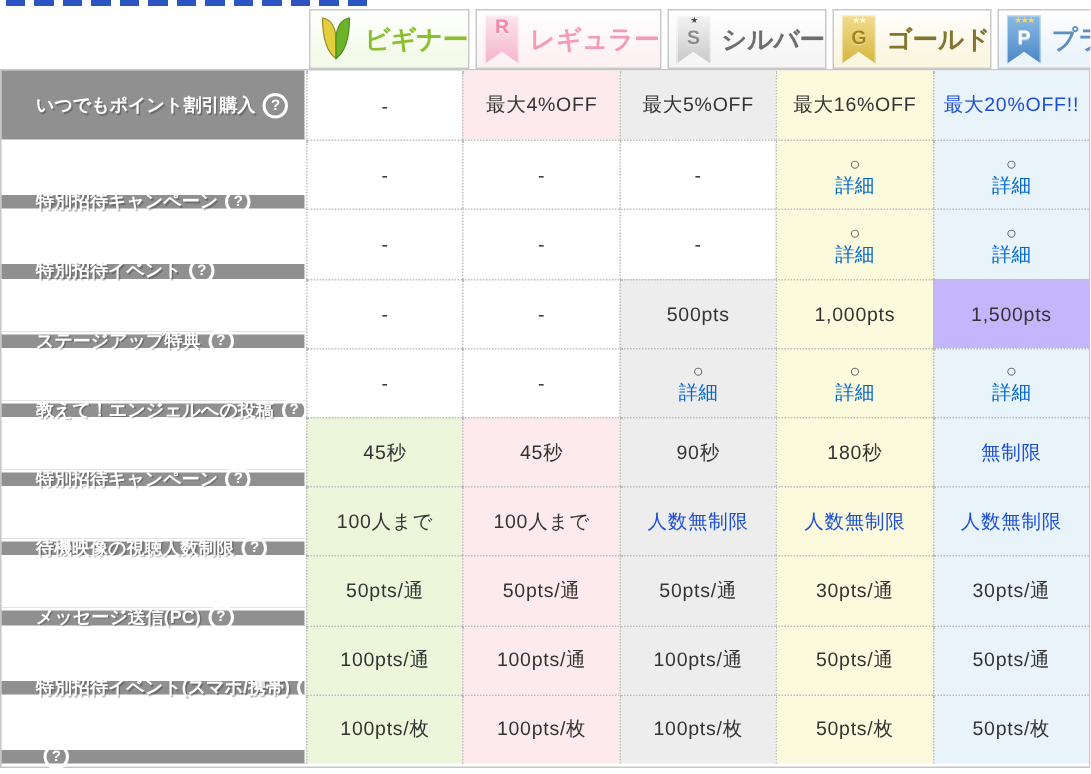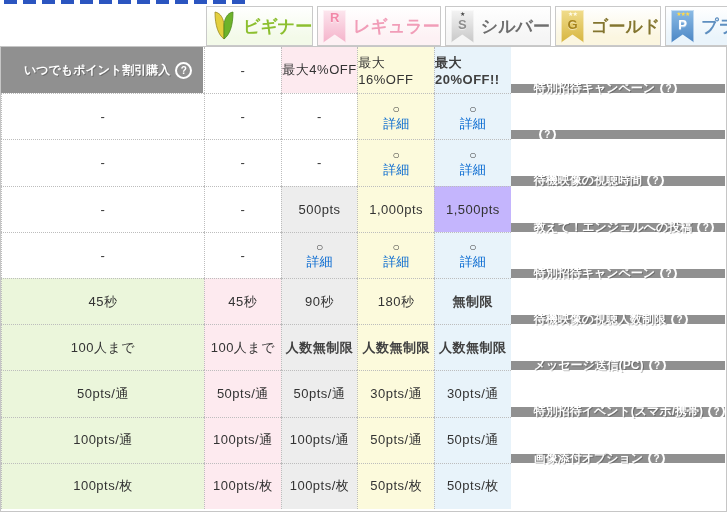--- a/index.html
+++ b/index.html
@@ -33,21 +33,21 @@
     border-right:1px solid #ffffff;box-sizing:border-box;}
   .row-label.bt{border-top:2px solid #ffffff;margin-top:35px;}
   .row-label-text{text-shadow:1px 1px 0 rgba(0,0,0,.25);}
   .help-icon{display:inline-flex;align-items:center;justify-content:center;
     width:13px;height:13px;border:2px solid #ffffff;border-radius:50%;
     font-size:10px;font-weight:bold;color:#ffffff;margin-left:5px;flex:0 0 auto;cursor:pointer;}
   .cell{display:flex;flex-direction:column;align-items:center;justify-content:center;
     border-left:1px dotted #bdbdbd;box-sizing:border-box;font-size:13px;color:#333;}
   .cell.bt{border-top:1px dotted #bdbdbd;}
   .val{letter-spacing:.5px;}
-  .val.emph{color:#404040;font-weight:bold;}
+  .val.emph{color:#1d4ed8;font-weight:normal;}
   .circle{font-size:12px;color:#444;line-height:14px;}
   .detail-link{font-size:13px;color:#0066d0;line-height:16px;cursor:pointer;text-decoration:none;}
 </style>
 </head>
 <body>
 
 <div id="app">
   <div class="clipped-title"></div>
   <div class="tier-header-row">
       <div class="tier-box" style="--hbg: #f3fae9;">
@@ -92,20 +92,23 @@
       <div class="row-label">
         <span class="row-label-text">いつでもポイント割引購入</span>
         <span class="help-icon">?</span>
       </div>
       <div class="cell">
         <span class="val">-</span>
       </div>
       <div class="cell" style="background: rgb(253, 234, 239);">
         <span class="val">最大4%OFF</span>
       </div>
+      <div class="cell" style="background: rgb(237, 237, 237);">
+        <span class="val">最大5%OFF</span>
+      </div>
       <div class="cell" style="background: rgb(252, 250, 220);">
         <span class="val">最大16%OFF</span>
       </div>
       <div class="cell" style="background: rgb(232, 243, 250);">
         <span class="val emph">最大20%OFF!!</span>
       </div>
       <div class="row-label bt">
         <span class="row-label-text">特別招待キャンペーン</span>
         <span class="help-icon">?</span>
       </div>
@@ -120,41 +123,42 @@
       </div>
       <div class="cell bt" style="background: rgb(252, 250, 220);">
         <span class="circle">○</span>
         <a class="detail-link">詳細</a>
       </div>
       <div class="cell bt" style="background: rgb(232, 243, 250);">
         <span class="circle">○</span>
         <a class="detail-link">詳細</a>
       </div>
       <div class="row-label bt">
-        <span class="help-icon">?</span>
-      </div>
-      <div class="cell bt">
-        <span class="val">-</span>
-      </div>
-      <div class="cell bt">
-        <span class="val">-</span>
-      </div>
-      <div class="cell bt">
-        <span class="val">-</span>
-      </div>
-      <div class="cell bt" style="background: rgb(252, 250, 220);">
-        <span class="circle">○</span>
-        <a class="detail-link">詳細</a>
-      </div>
-      <div class="cell bt" style="background: rgb(232, 243, 250);">
-        <span class="circle">○</span>
-        <a class="detail-link">詳細</a>
-      </div>
-      <div class="row-label bt">
-        <span class="row-label-text">待機映像の視聴時間</span>
+        <span class="row-label-text">特別招待イベント</span>
+        <span class="help-icon">?</span>
+      </div>
+      <div class="cell bt">
+        <span class="val">-</span>
+      </div>
+      <div class="cell bt">
+        <span class="val">-</span>
+      </div>
+      <div class="cell bt">
+        <span class="val">-</span>
+      </div>
+      <div class="cell bt" style="background: rgb(252, 250, 220);">
+        <span class="circle">○</span>
+        <a class="detail-link">詳細</a>
+      </div>
+      <div class="cell bt" style="background: rgb(232, 243, 250);">
+        <span class="circle">○</span>
+        <a class="detail-link">詳細</a>
+      </div>
+      <div class="row-label bt">
+        <span class="row-label-text">ステージアップ特典</span>
         <span class="help-icon">?</span>
       </div>
       <div class="cell bt">
         <span class="val">-</span>
       </div>
       <div class="cell bt">
         <span class="val">-</span>
       </div>
       <div class="cell bt" style="background: rgb(237, 237, 237);">
         <span class="val">500pts</span>
@@ -257,21 +261,20 @@
       <div class="cell bt" style="background: rgb(237, 237, 237);">
         <span class="val">100pts/通</span>
       </div>
       <div class="cell bt" style="background: rgb(252, 250, 220);">
         <span class="val">50pts/通</span>
       </div>
       <div class="cell bt" style="background: rgb(232, 243, 250);">
         <span class="val">50pts/通</span>
       </div>
       <div class="row-label bt">
-        <span class="row-label-text">画像添付オプション</span>
         <span class="help-icon">?</span>
       </div>
       <div class="cell bt" style="background: rgb(235, 246, 219);">
         <span class="val">100pts/枚</span>
       </div>
       <div class="cell bt" style="background: rgb(253, 234, 239);">
         <span class="val">100pts/枚</span>
       </div>
       <div class="cell bt" style="background: rgb(237, 237, 237);">
         <span class="val">100pts/枚</span>

